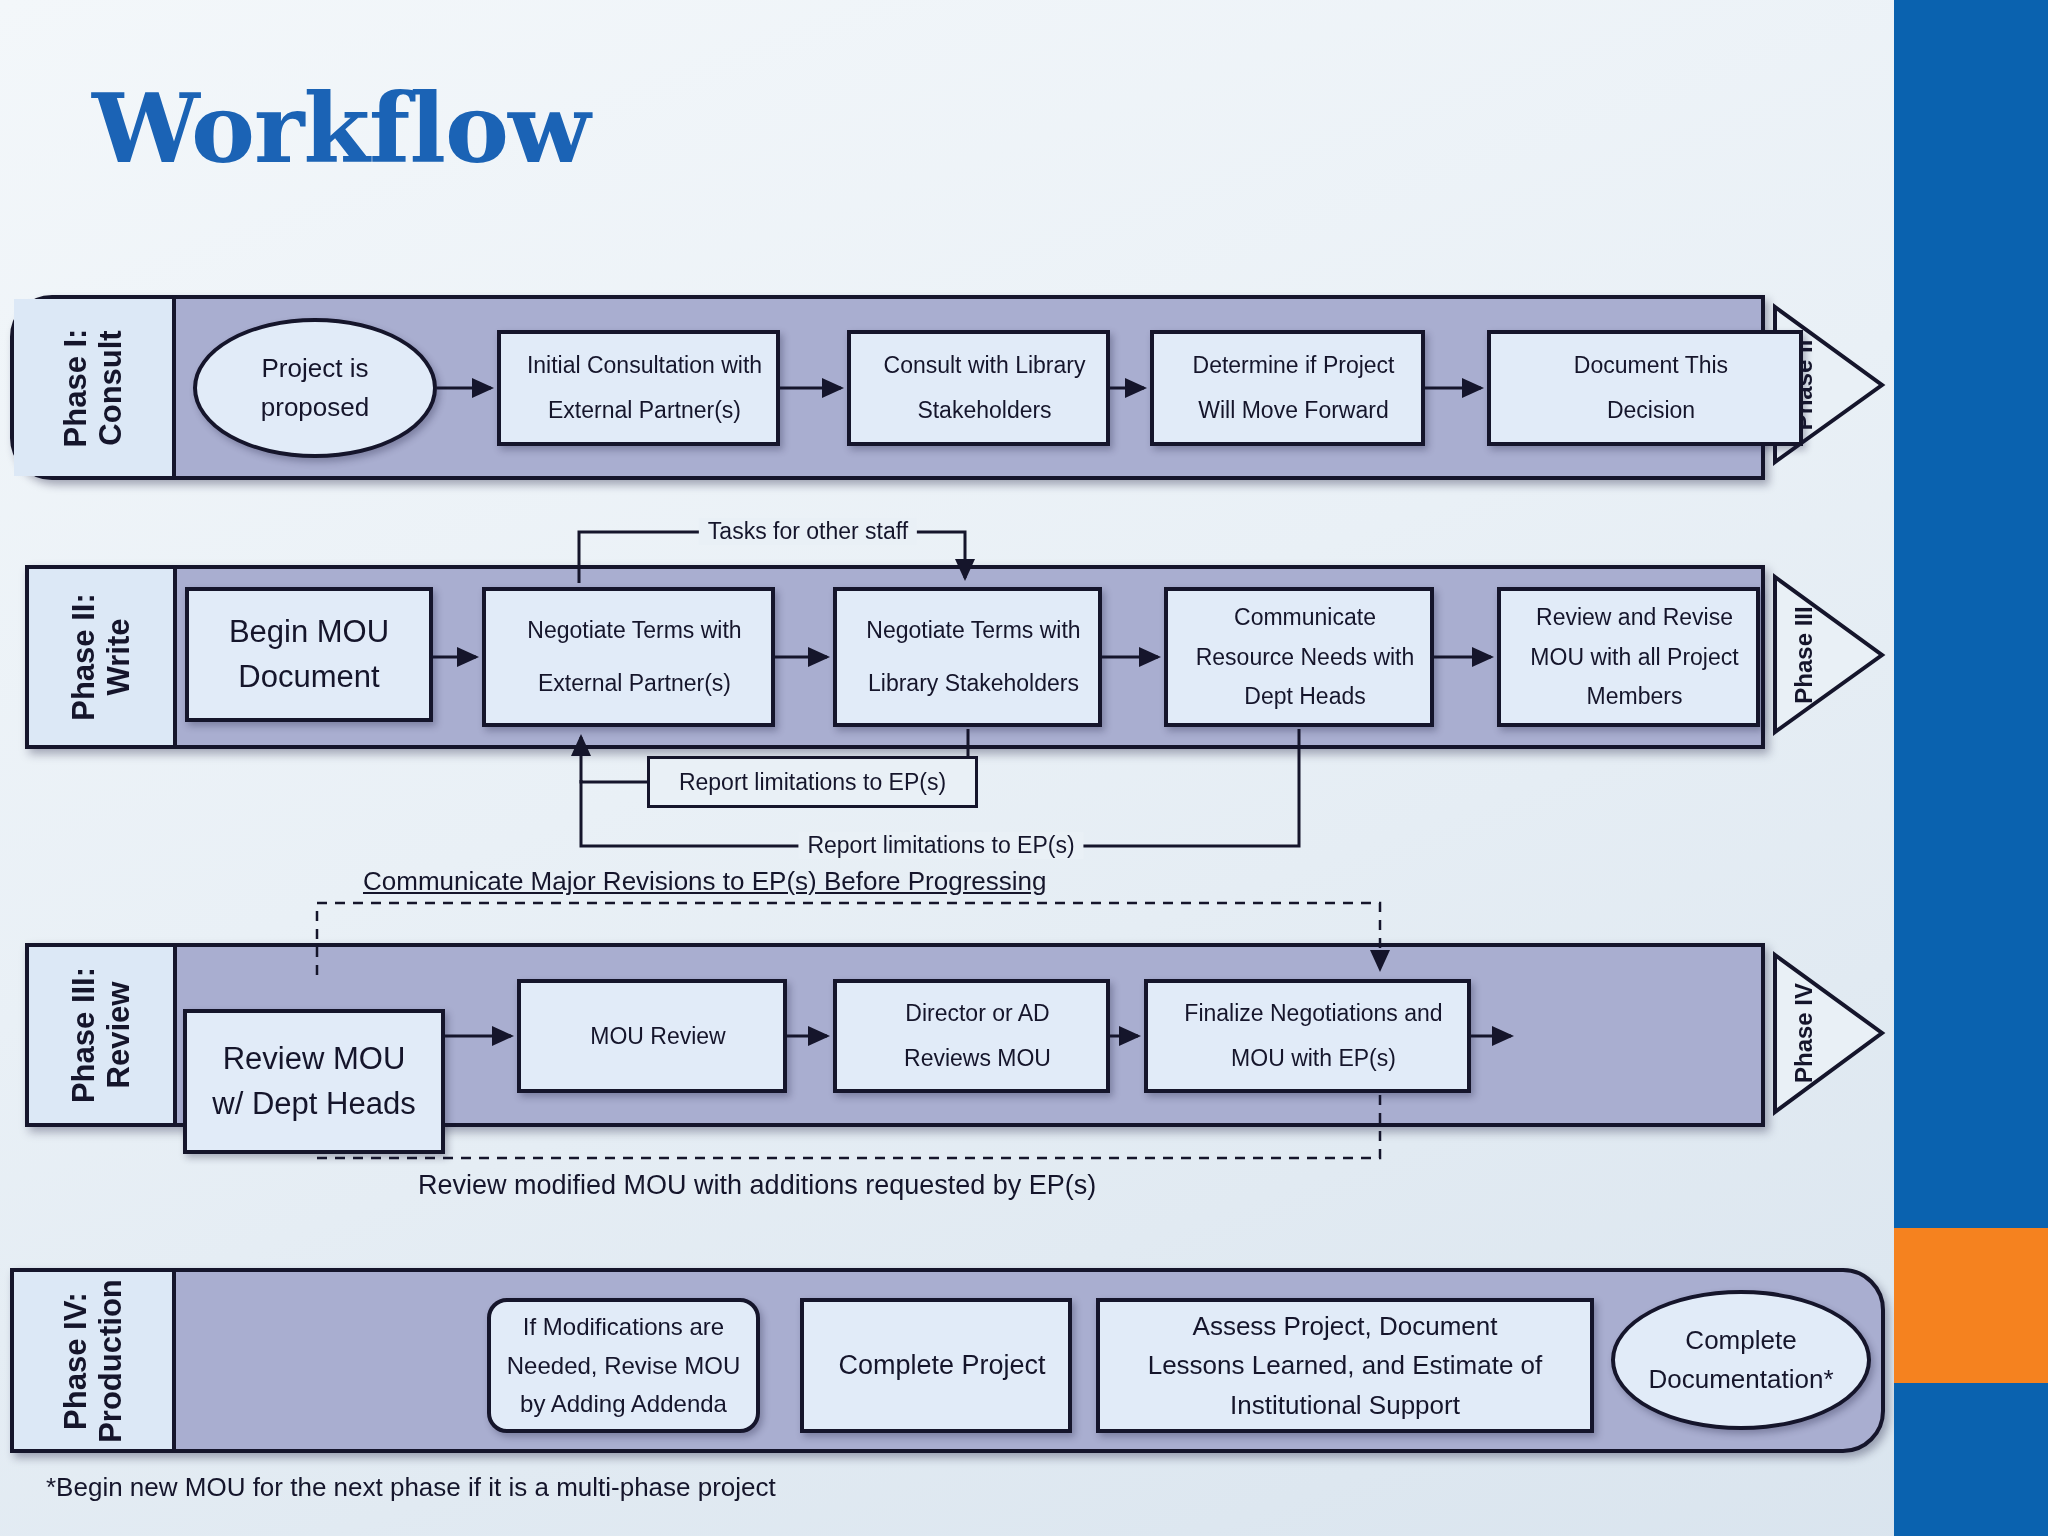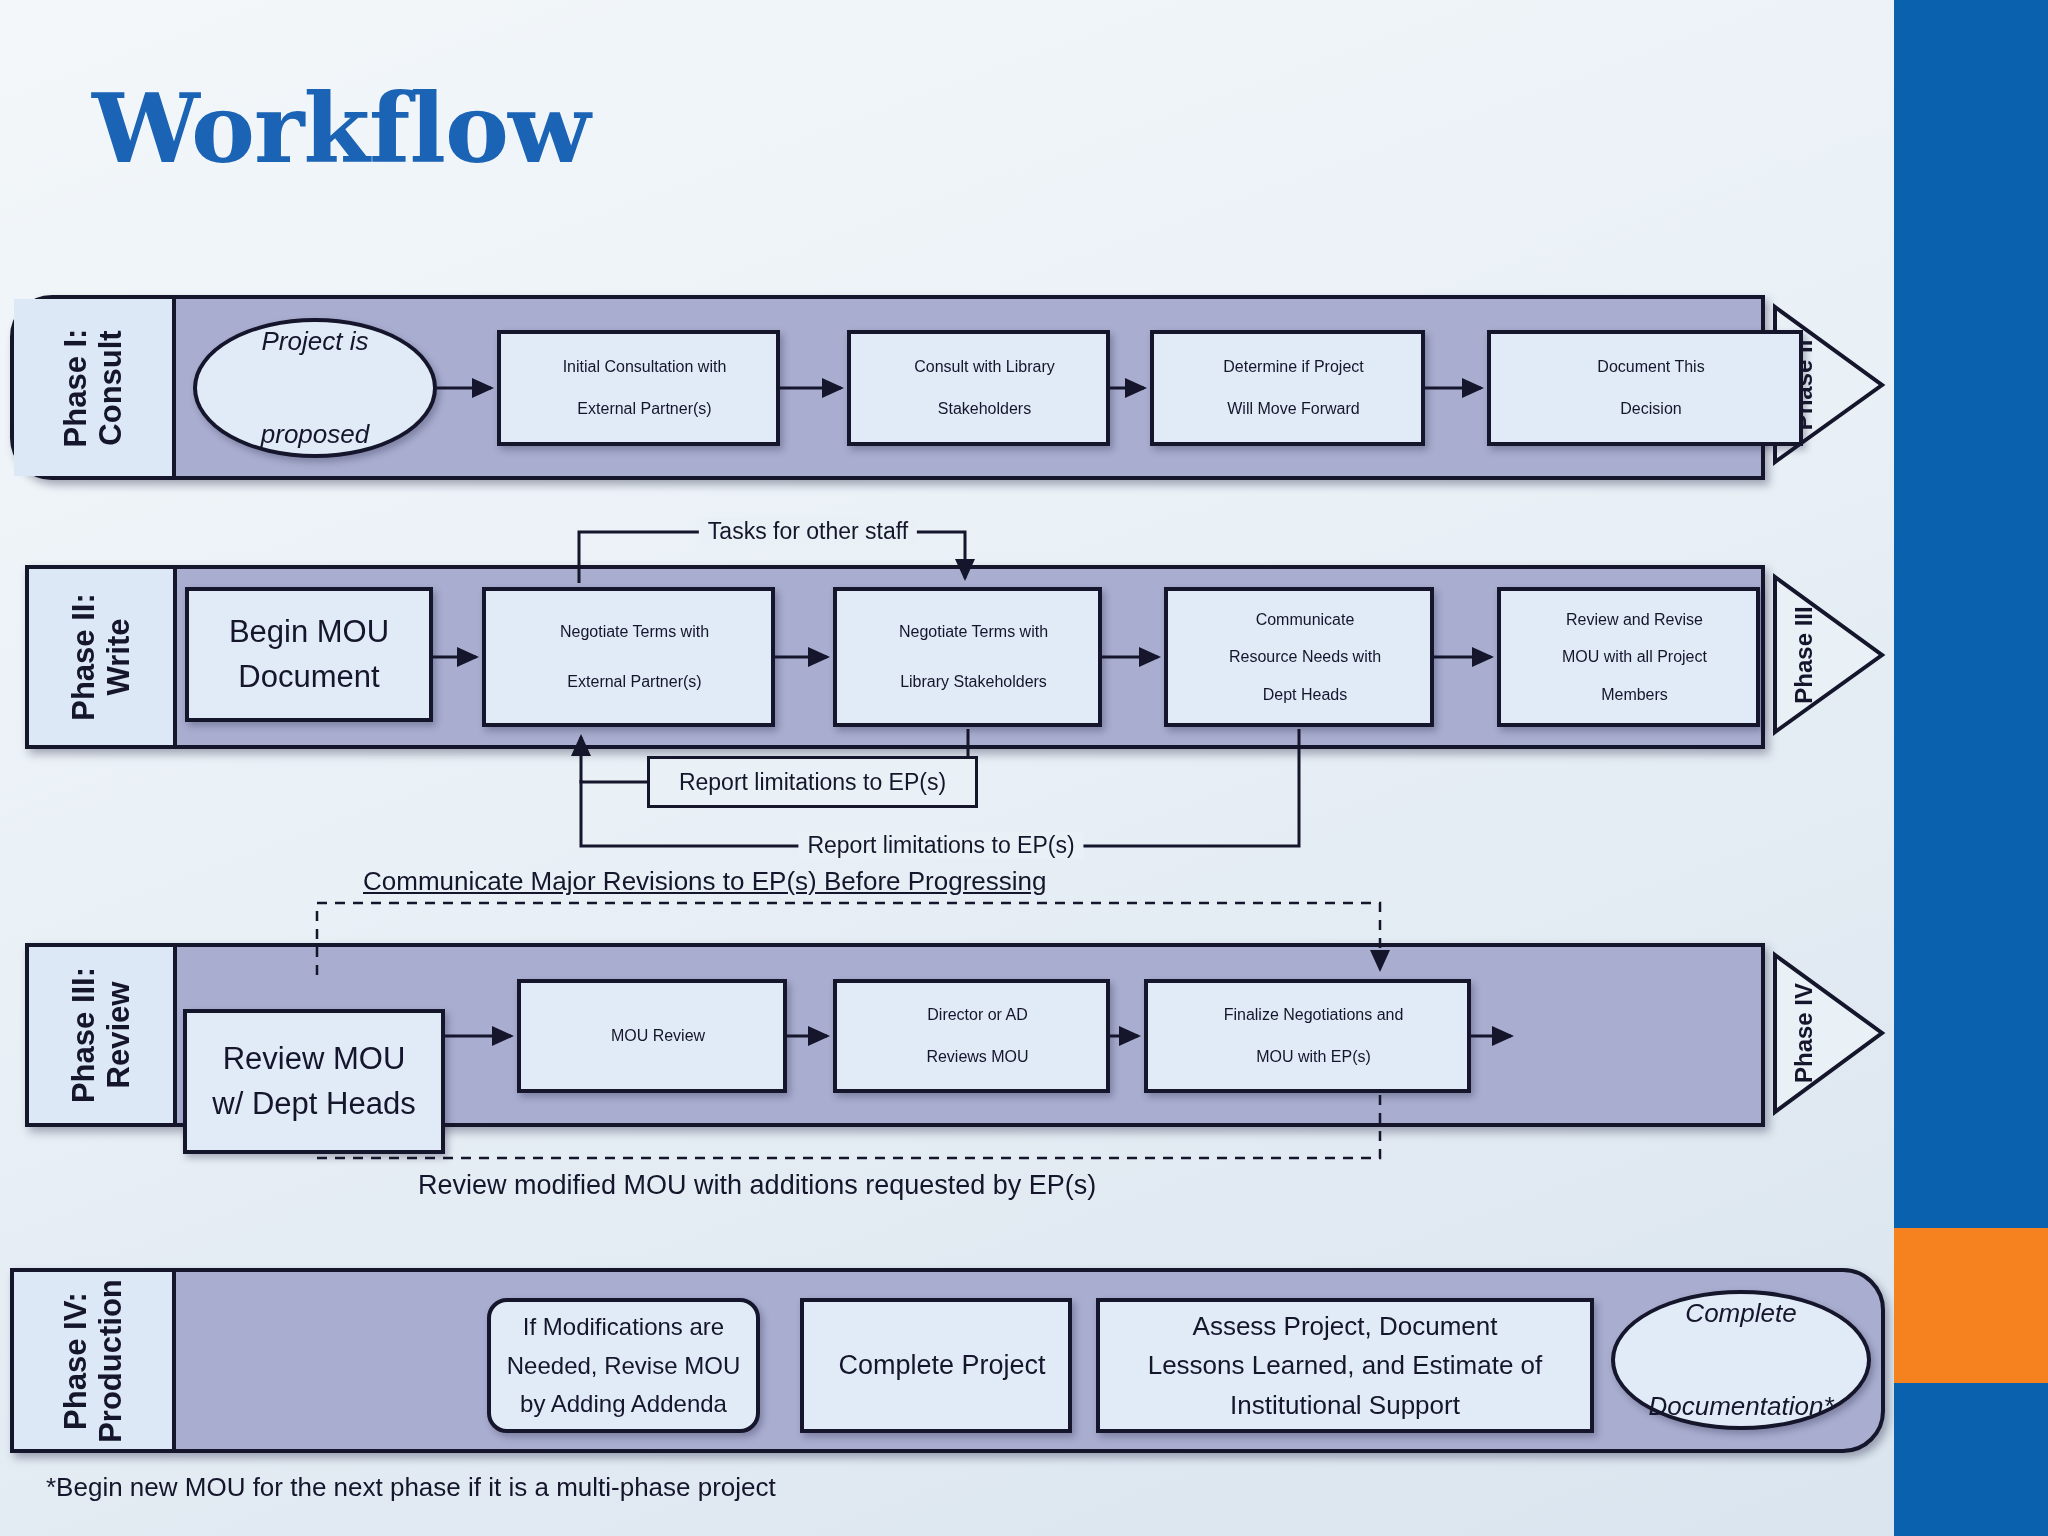--- a/index.html
+++ b/index.html
@@ -24,22 +24,22 @@
   .r-left{border-radius:42px 0 0 42px;}
   .r-right{border-radius:0 42px 42px 0;}
   .rot{transform:rotate(-90deg);white-space:nowrap;text-align:center;
        font-weight:bold;font-size:31px;line-height:35px;color:#15152b;}
 
   
   .node{position:absolute;background:#e1ebf8;border:4px solid #15152b;z-index:10;
         display:flex;flex-direction:column;justify-content:space-evenly;align-items:center;
         text-align:center;color:#15152b;box-shadow:3px 4px 7px rgba(25,25,60,.3);
         box-sizing:border-box;}
-  .ellipse{border-radius:50%;justify-content:space-between;line-height:1.5;font-style:italic;}
-  .t23{font-size:16px;padding-left:12px;} .t24{font-size:24px;border-radius:20px;} .t26{font-size:26px;} .t27{font-size:27px;padding-left:12px;}
+  .ellipse{border-radius:50%;justify-content:center;line-height:1.5;}
+  .t23{font-size:23px;padding-left:12px;} .t24{font-size:24px;border-radius:20px;} .t26{font-size:26px;} .t27{font-size:27px;padding-left:12px;}
   .t31{font-size:31px;justify-content:center;line-height:1.45;}
   .nline{width:100%;}
   .andline{display:flex;justify-content:center;gap:7px;}
   .it{font-style:italic;}
 
   
   #connectors{position:absolute;left:0;top:0;z-index:5;}
 
   
   .ann{position:absolute;z-index:12;white-space:nowrap;color:#15152b;}

